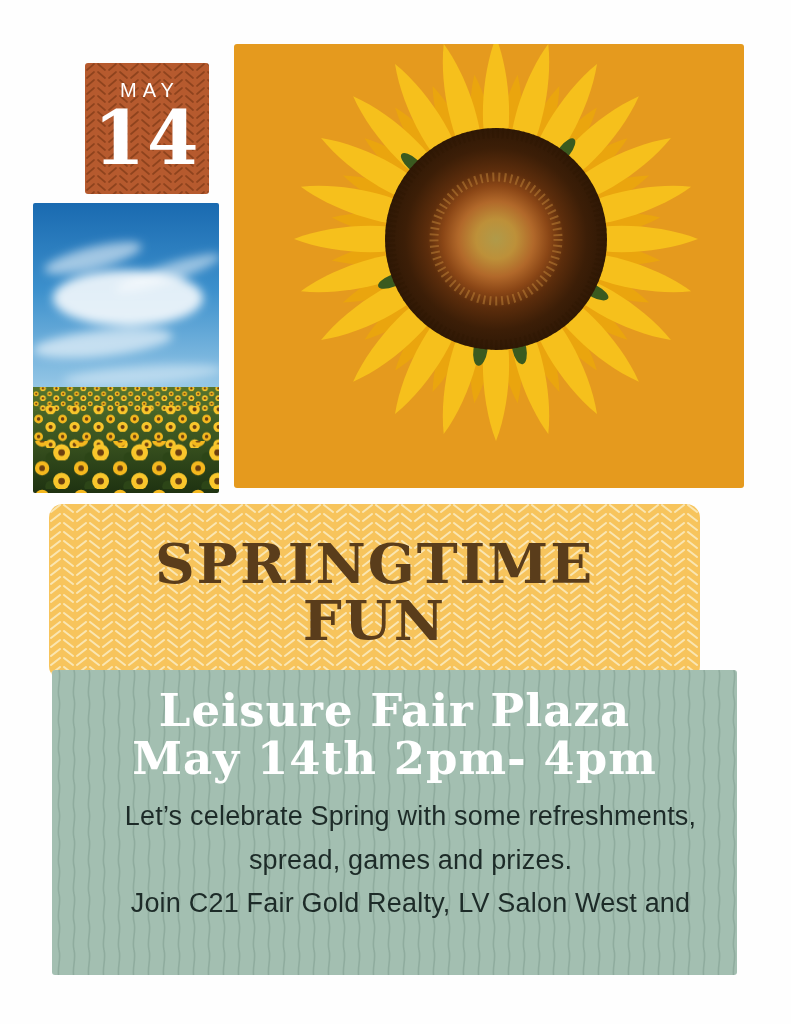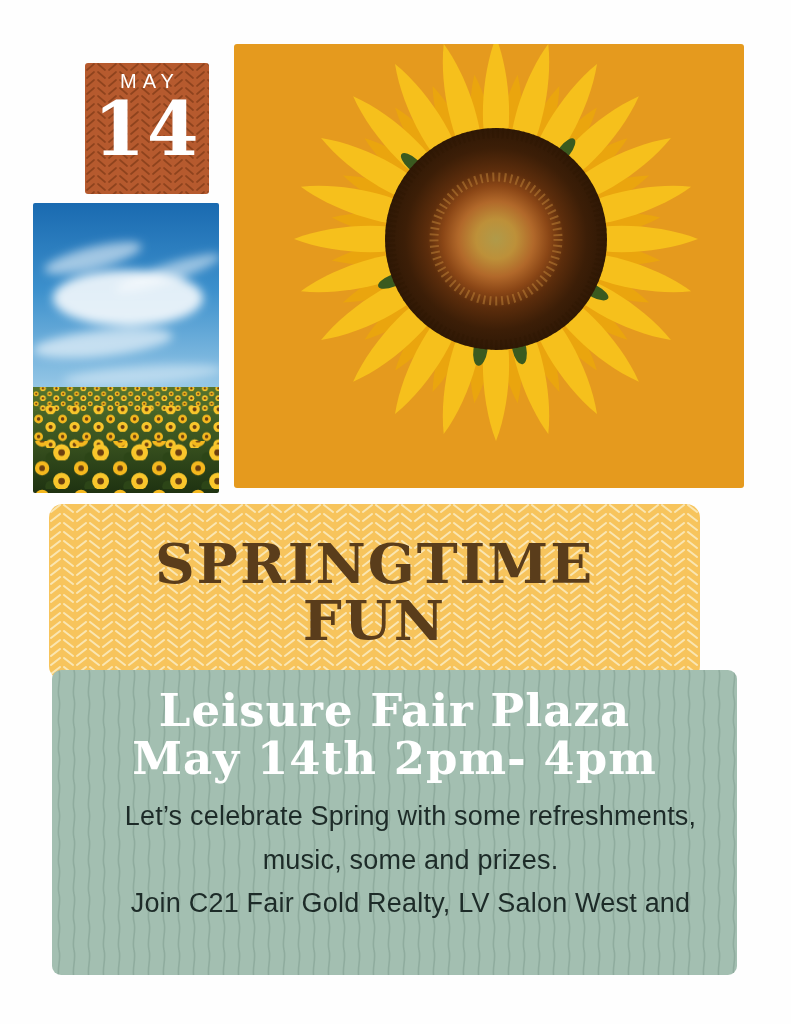--- a/index.html
+++ b/index.html
@@ -8,21 +8,21 @@
     background:#fefefe; overflow:hidden;
     font-family:"DejaVu Serif", serif;
   }
   .abs { position:absolute; }
   .bg-svg { position:absolute; left:0; top:0; width:100%; height:100%; display:block; }
 
   
   .calendar { left:85px; top:63px; width:124px; height:131px; border-radius:3px; overflow:hidden; }
   .cal-content { position:relative; height:100%; text-align:center; color:#ffffff; }
   .cal-month {
-    padding-top:8px; font-family:"Liberation Sans", sans-serif;
+    padding-top:17px; font-family:"Liberation Sans", sans-serif;
     font-size:20px; font-weight:400; letter-spacing:6px; text-indent:6px; line-height:1;
   }
   .cal-day {
     font-family:"DejaVu Serif", serif; font-weight:700;
     font-size:74px; line-height:0.95; margin-top:3px; letter-spacing:2px;
   }
 
   
   .hero { left:234px; top:44px; width:510px; height:444px; border-radius:3px; overflow:hidden; }
 
@@ -31,21 +31,21 @@
 
   
   .banner { left:49px; top:504px; width:651px; height:176px; border-radius:14px; overflow:hidden; }
   .banner-text {
     position:relative; height:100%; display:flex; flex-direction:column;
     align-items:center; justify-content:center;
     color:#5a3d1b; font-weight:700; font-size:55px; line-height:1.04; letter-spacing:2px;
   }
 
   
-  .panel { left:52px; top:670px; width:685px; height:305px; border-radius:9px; overflow:hidden; }
+  .panel { left:52px; top:670px; width:685px; height:305px; border-radius:3px; overflow:hidden; }
   .panel-content { position:relative; height:100%; text-align:center; }
   .event-heading { padding-top:17px; color:#ffffff; font-weight:700; font-size:45px; line-height:1.06; letter-spacing:1px; }
   .event-desc {
     margin-top:13px; font-family:"Liberation Sans", sans-serif;
     color:#1d2b28; font-size:27px; line-height:1.6; font-weight:400; letter-spacing:0.2px;padding-left:32px;
   }
 </style>
 </head>
 <body>
 
@@ -232,19 +232,19 @@
       </defs>
       <rect width="100%" height="100%" fill="url(#pGreen)"></rect>
     </svg>
     <div class="panel-content">
       <div class="event-heading">
         <div>Leisure Fair Plaza</div>
         <div>May 14th 2pm- 4pm</div>
       </div>
       <div class="event-desc">
         <div>Let’s celebrate Spring with some refreshments,</div>
-        <div>music, some and prizes.</div>
+        <div>spread, games and prizes.</div>
         <div>Join C21 Fair Gold Realty, LV Salon West and</div>
       </div>
     </div>
   </div>
 
 </div>
 
 </body></html>

